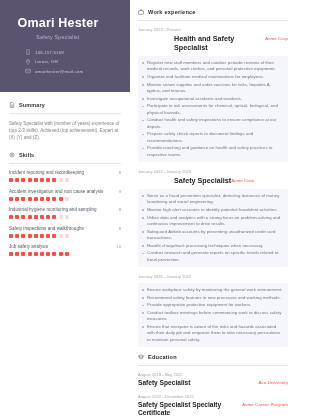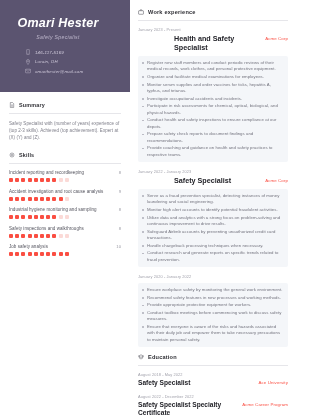--- a/index.html
+++ b/index.html
@@ -10,21 +10,20 @@
     overflow: hidden;
   }
   .page { display: flex; width: 297px; height: 419px; background: #fff; }
 
   
   .sidebar { width: 130px; flex: 0 0 130px; background: #ffffff; }
   .side-hero {
     background: #5b5470;
     padding: 16px 24px 16px 10px;
     height: 92px;
-    font-style: italic;
   }
   .hero-name {
     color: #ffffff;
     font-size: 12.5px;
     font-weight: bold;
     text-align: center;
     letter-spacing: .2px;
     line-height: 14px;
   }
   .hero-title {
@@ -80,21 +79,21 @@
   .main-sec-head { display: flex; align-items: center; gap: 4px; }
   .main-sec-head .mi { width: 6px; height: 6px; flex: 0 0 6px; }
   .main-sec-head .mt {
     font-size: 5.6px; font-weight: bold; color: #2f2f35; letter-spacing: .2px;
   }
   .main-hr { height: 1px; background: #e6e6ea; margin: 5px 0 6px 0; }
 
   .job { margin-bottom: 7px; }
   .job-date { font-size: 3.9px; color: #a2a2ac; letter-spacing: .1px; }
   .job-row {
-    display: flex; justify-content: space-between;
+    display: flex; 
     align-items: flex-start; margin-top: 2px; padding-left: 36px;
   }
   .job-title {
     font-size: 7.2px; font-weight: bold; color: #232329;
     line-height: 9px; max-width: 108px;
   }
   .job-company {
     font-size: 4.4px; color: #fa4e42; white-space: nowrap;
     padding-top: 1.5px; letter-spacing: .1px;
   }

